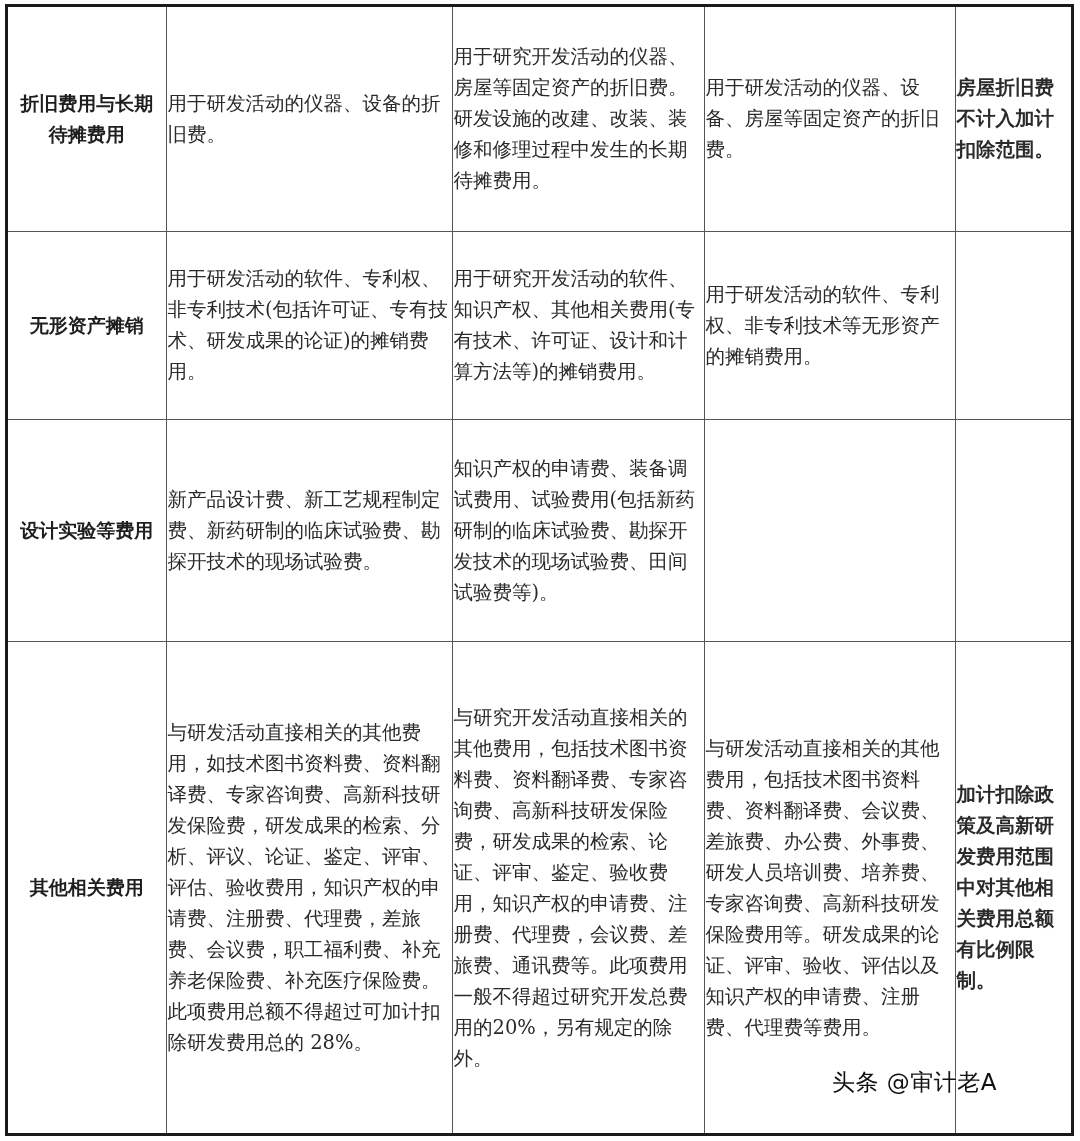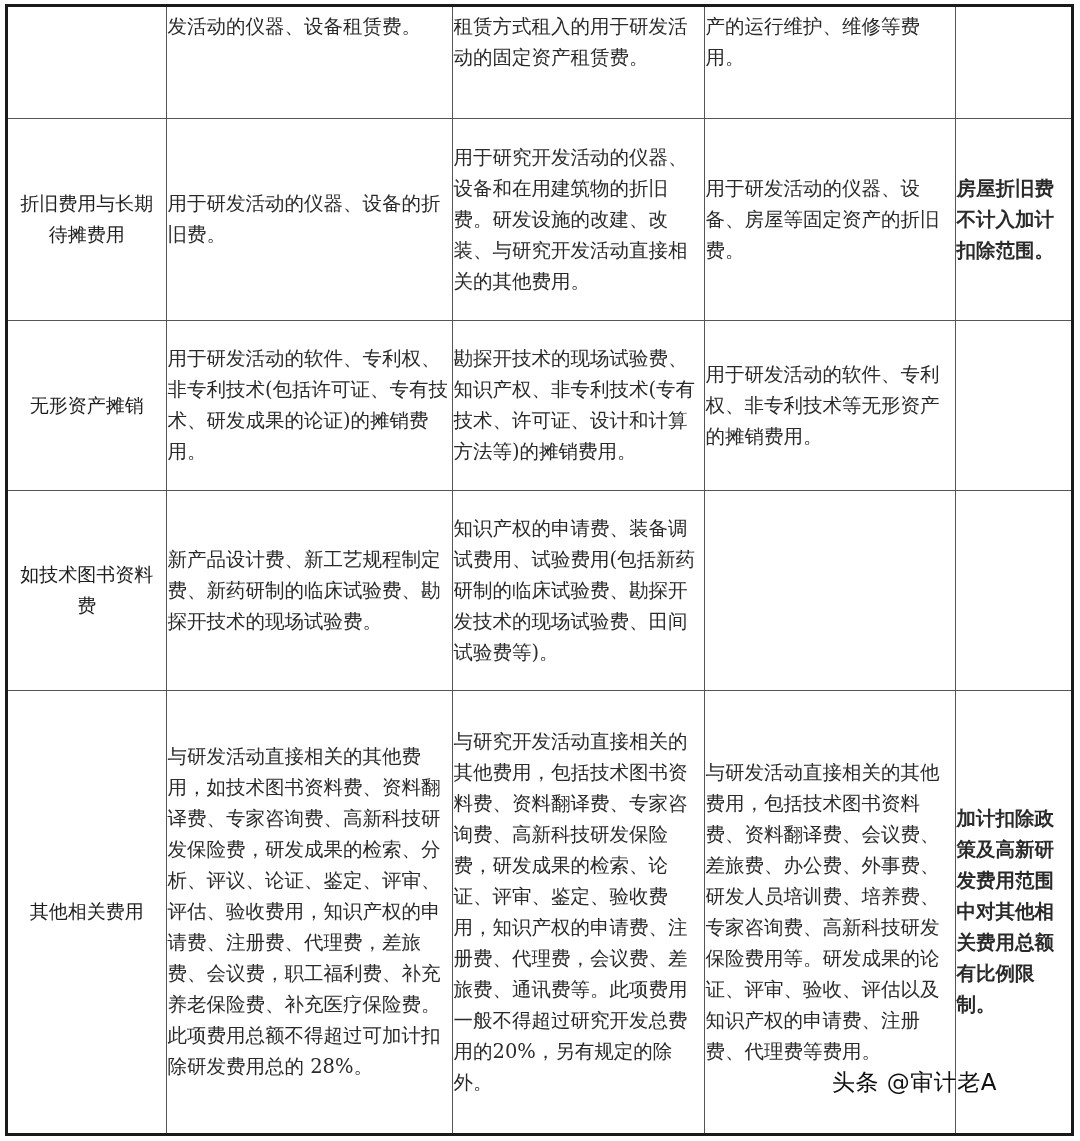--- a/index.html
+++ b/index.html
@@ -23,21 +23,21 @@
     word-break: break-all;
     overflow: hidden;
   }
   tr:first-child td { border-top: none; }
   tr:last-child td { border-bottom: none; }
   td:first-child { border-left: none; }
   td:last-child { border-right: none; font-weight: bold; }
   td.head {
     text-align: center;
     font-family: "DejaVu Sans", "Liberation Sans", sans-serif;
-    font-weight: normal;
+    font-weight: bold;
     font-size: 19px;
     color: #1e1e1e;
     padding: 0 4px;
   }
   td.top { vertical-align: top; padding-top: 4px; }
   .col1 { width: 158px; }
   .col2 { width: 286px; }
   .col3 { width: 252px; }
   .col4 { width: 251px; }
   .watermark {
@@ -54,43 +54,36 @@
 <div class="table-wrap">
   <table>
     <colgroup>
       <col class="col1">
         <col class="col2">
         <col class="col3">
         <col class="col4">
         <col>
     </colgroup>
     <tbody>
-        <tr style="height:111px;">
-      <td class="head"></td>
-      <td class="top">发活动的仪器、设备租赁费。</td>
-      <td class="top">租赁方式租入的用于研发活动的固定资产租赁费。</td>
-      <td class="top">产的运行维护、维修等费用。</td>
-      <td></td>
-    </tr>
     <tr style="height:202px;">
       <td class="head">折旧费用与长期待摊费用</td>
       <td>用于研发活动的仪器、设备的折旧费。</td>
-      <td>用于研究开发活动的仪器、设备和在用建筑物的折旧费。研发设施的改建、改装、与研究开发活动直接相关的其他费用。</td>
+      <td>用于研究开发活动的仪器、房屋等固定资产的折旧费。研发设施的改建、改装、装修和修理过程中发生的长期待摊费用。</td>
       <td>用于研发活动的仪器、设备、房屋等固定资产的折旧费。</td>
       <td>房屋折旧费不计入加计扣除范围。</td>
     </tr>
     <tr style="height:170px;">
       <td class="head">无形资产摊销</td>
       <td>用于研发活动的软件、专利权、非专利技术(包括许可证、专有技术、研发成果的论证)的摊销费用。</td>
-      <td>勘探开技术的现场试验费、知识产权、非专利技术(专有技术、许可证、设计和计算方法等)的摊销费用。</td>
+      <td>用于研究开发活动的软件、知识产权、其他相关费用(专有技术、许可证、设计和计算方法等)的摊销费用。</td>
       <td>用于研发活动的软件、专利权、非专利技术等无形资产的摊销费用。</td>
       <td></td>
     </tr>
     <tr style="height:200px;">
-      <td class="head">如技术图书资料费</td>
+      <td class="head">设计实验等费用</td>
       <td>新产品设计费、新工艺规程制定费、新药研制的临床试验费、勘探开技术的现场试验费。</td>
       <td>知识产权的申请费、装备调试费用、试验费用(包括新药研制的临床试验费、勘探开发技术的现场试验费、田间试验费等)。</td>
       <td></td>
       <td></td>
     </tr>
     <tr style="height:443px;">
       <td class="head">其他相关费用</td>
       <td>与研发活动直接相关的其他费用，如技术图书资料费、资料翻译费、专家咨询费、高新科技研发保险费，研发成果的检索、分析、评议、论证、鉴定、评审、评估、验收费用，知识产权的申请费、注册费、代理费，差旅费、会议费，职工福利费、补充养老保险费、补充医疗保险费。此项费用总额不得超过可加计扣除研发费用总的 28%。</td>
       <td>与研究开发活动直接相关的其他费用，包括技术图书资料费、资料翻译费、专家咨询费、高新科技研发保险费，研发成果的检索、论证、评审、鉴定、验收费用，知识产权的申请费、注册费、代理费，会议费、差旅费、通讯费等。此项费用一般不得超过研究开发总费用的20%，另有规定的除外。</td>
       <td>与研发活动直接相关的其他费用，包括技术图书资料费、资料翻译费、会议费、差旅费、办公费、外事费、研发人员培训费、培养费、专家咨询费、高新科技研发保险费用等。研发成果的论证、评审、验收、评估以及知识产权的申请费、注册费、代理费等费用。</td>

